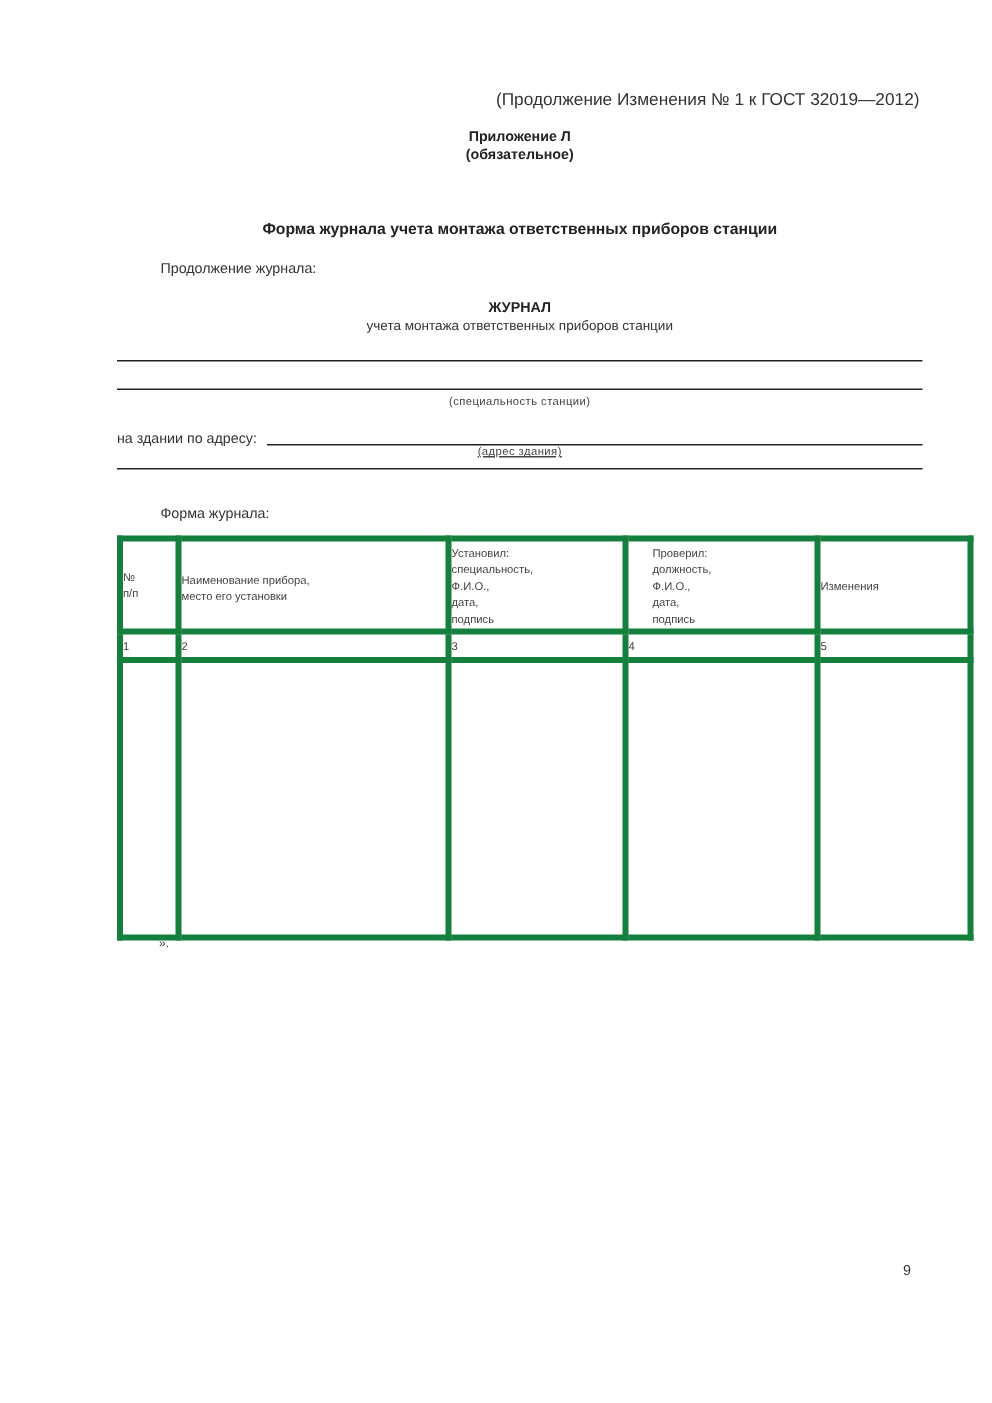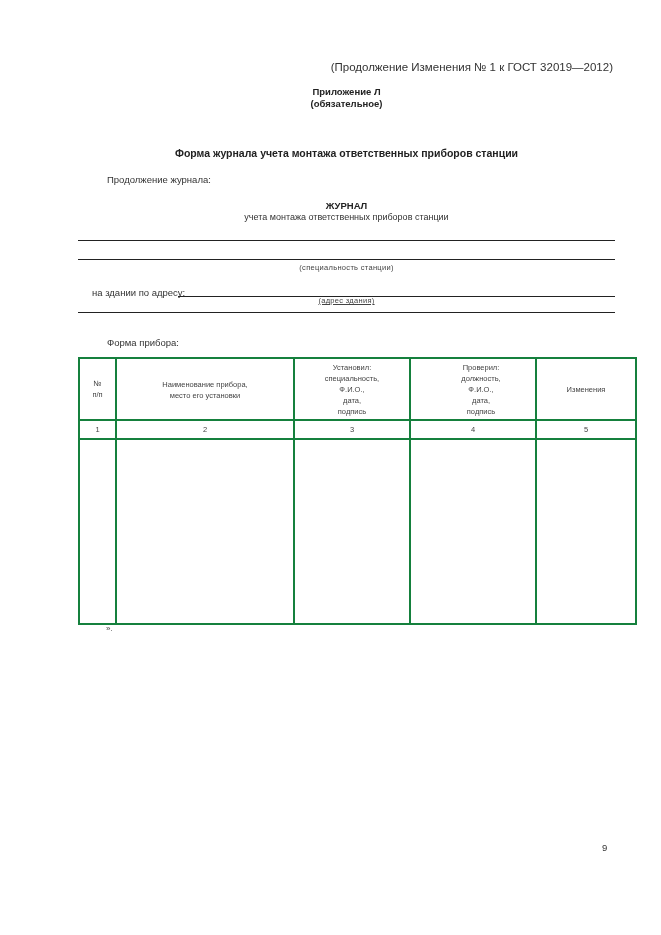--- a/index.html
+++ b/index.html
@@ -8,21 +8,21 @@
   .abs { position:absolute; }
   .cont { right:48px; top:61px; font-size:11.5px; color:#333; }
   .app { left:0; width:693px; top:86px; text-align:center; font-size:9.5px; font-weight:bold; line-height:12px; }
   .ftitle { left:0; width:693px; top:147px; text-align:center; font-size:10.5px; font-weight:bold; }
   .label { font-size:9.5px; color:#333; }
   .jtitle { left:0; width:693px; top:200px; text-align:center; font-size:9.5px; font-weight:bold; }
   .jsub { left:0; width:693px; top:212px; text-align:center; font-size:9px; color:#333; }
   .line { background:#222; height:1px; }
   .cap { font-size:7.5px; color:#444; text-align:center; letter-spacing:0.3px; }
   table { position:absolute; left:78px; top:357px; border-collapse:collapse; }
-  td { border:2px solid #15803d; font-size:7.5px; color:#444; text-align:center; vertical-align:middle; line-height:11px; padding:0; }
+  td { border:4px solid #15803d; font-size:7.5px; color:#444; text-align:left; vertical-align:middle; line-height:11px; padding:0; }
   .pg { left:602px; top:842px; font-size:9.5px; color:#333; }
 </style>
 </head>
 <body>
 
 <div class="abs cont">(Продолжение Изменения № 1 к ГОСТ 32019—2012)</div>
 <div class="abs app">
   <div>Приложение Л</div>
   <div>(обязательное)</div>
 </div>
@@ -30,26 +30,26 @@
 <div class="abs ftitle">Форма журнала учета монтажа ответственных приборов станции</div>
 <div class="abs label" style="left:107px;top:174px;">Продолжение журнала:</div>
 
 <div class="abs jtitle">ЖУРНАЛ</div>
 <div class="abs jsub">учета монтажа ответственных приборов станции</div>
 
 <div class="abs line" style="left:78px;width:537px;top:240px;"></div>
 <div class="abs line" style="left:78px;width:537px;top:259px;"></div>
 <div class="abs cap" style="left:78px;width:537px;top:263px;">(специальность станции)</div>
 
-<div class="abs label" style="left:92px;top:287px;">на здании по адресу:</div>
+<div class="abs label" style="left:78px;top:287px;">на здании по адресу:</div>
 <div class="abs line" style="left:178px;width:437px;top:296px;"></div>
 <div class="abs line" style="left:78px;width:537px;top:312px;"></div>
 <div class="abs cap" style="left:78px;width:537px;top:296px;text-decoration:underline;">(адрес здания)</div>
 
-<div class="abs label" style="left:107px;top:337px;">Форма прибора:</div>
+<div class="abs label" style="left:107px;top:337px;">Форма журнала:</div>
 
 <table>
   <tbody>
       <tr style="height:62px;">
     <td style="width:35px;white-space:pre-line;">№
 п/п</td>
     <td style="width:176px;white-space:pre-line;vertical-align:top;padding-top:20px;">Наименование прибора,
 место его установки</td>
     <td style="width:114px;white-space:pre-line;">Установил:
 специальность,

